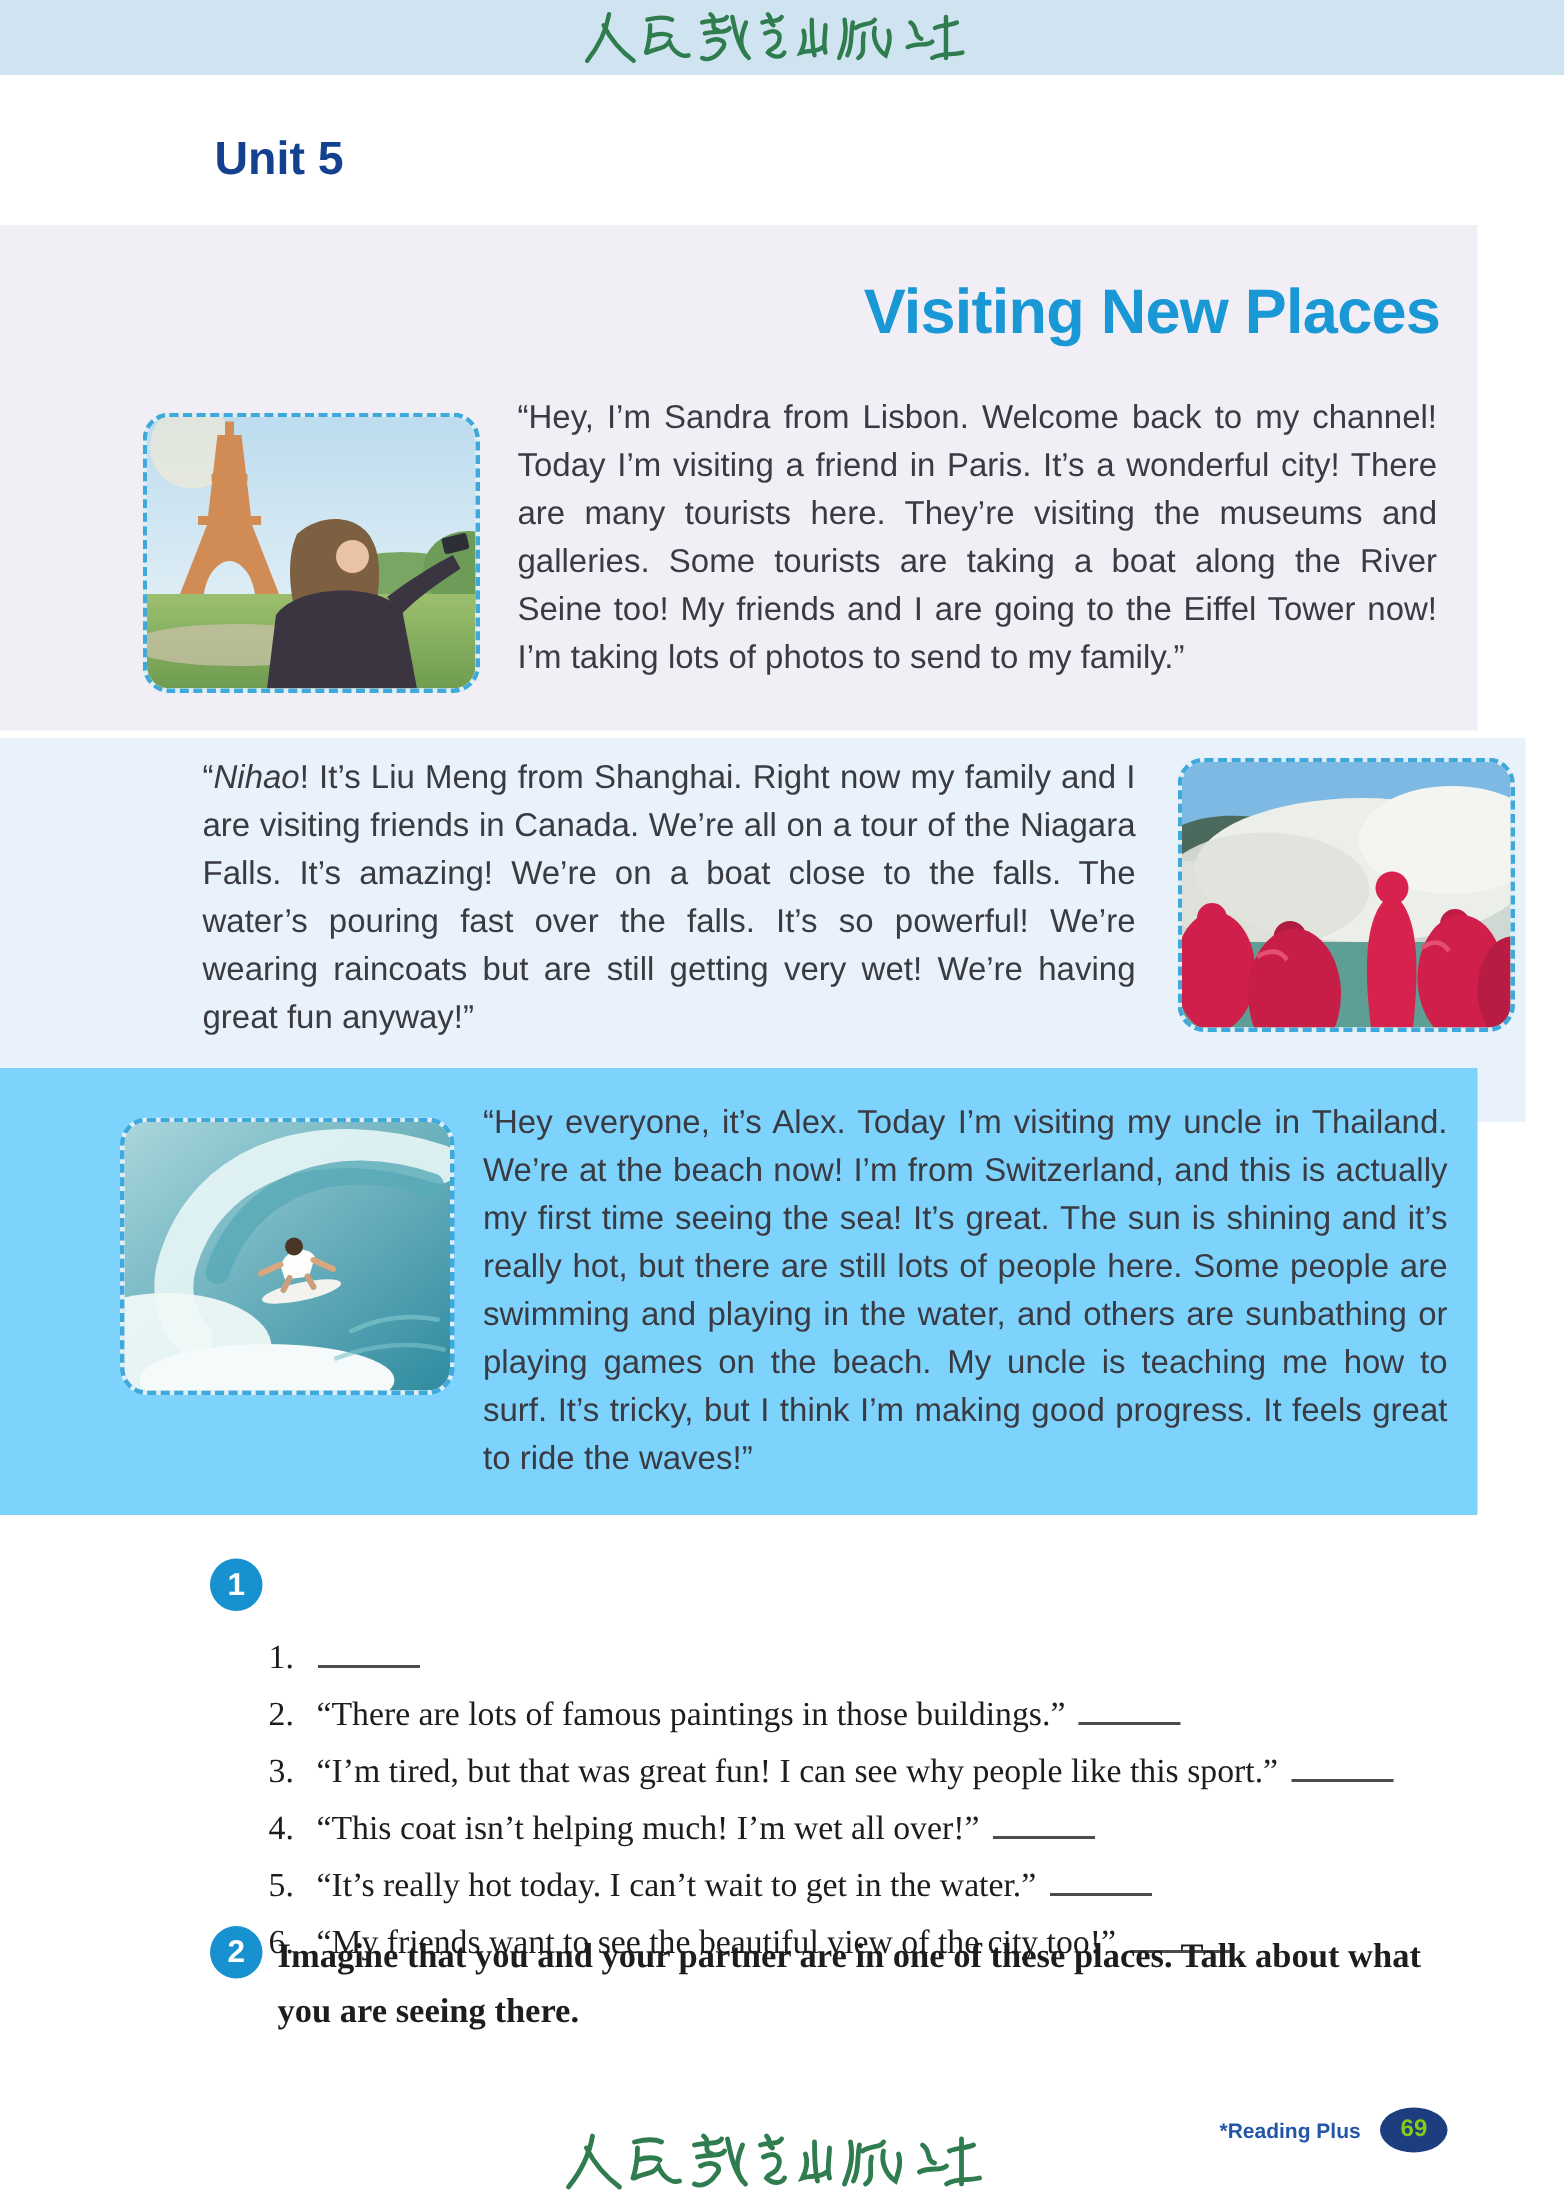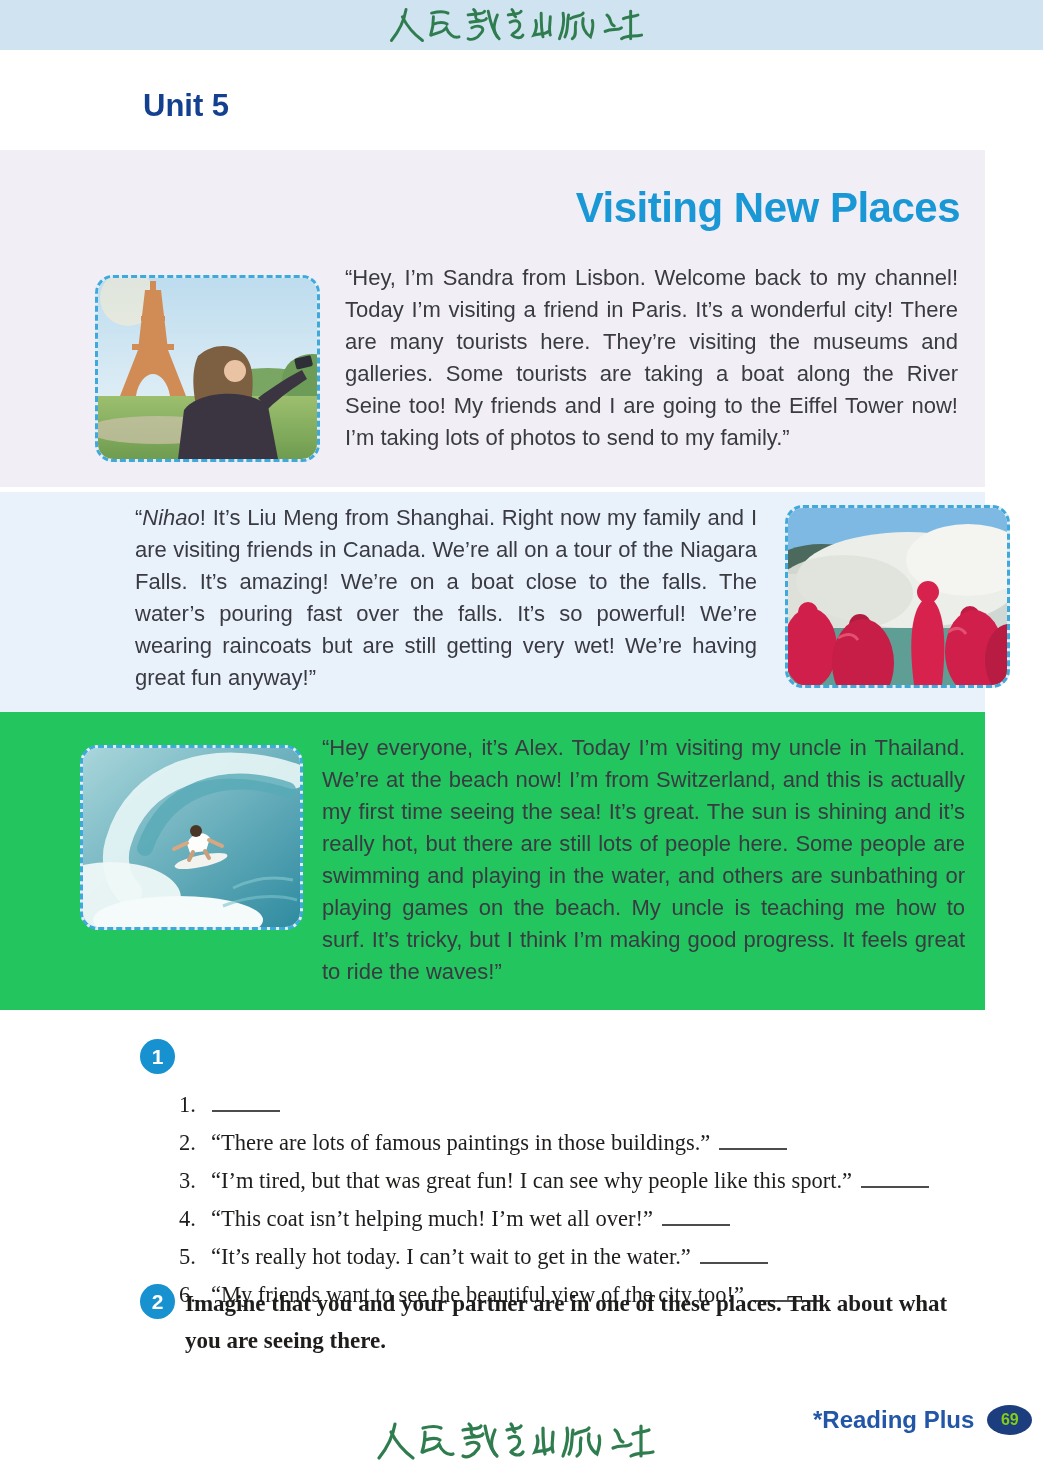--- a/index.html
+++ b/index.html
@@ -11,22 +11,22 @@
   .top-band{position:absolute;left:0;top:0;width:1043px;height:50px;background:#cfe3f1;
             display:flex;align-items:center;justify-content:center;}
   .callig{display:block;}
 
   
   .unit-label{position:absolute;left:143px;top:88px;font-size:31px;font-weight:bold;color:#14418f;}
 
   
   .panel{position:absolute;left:0;width:985px;}
   .panel-1{top:150px;height:337px;background:#f1eef5;}
-  .panel-2{top:492px;height:256px;background:#e9f1fa;}
-  .panel-3{top:712px;height:298px;background:#22c55e;}
+  .panel-2{top:492px;height:256px;background:#e9f1fa;padding-left:32px;}
+  .panel-3{top:712px;height:298px;background:#7dd3fc;}
 
   .page-title{position:absolute;left:143px;width:817px;top:34px;margin:0;text-align:right;
               font-size:42px;font-weight:800;color:#1a97d5;letter-spacing:-0.5px;}
 
   .photo{position:absolute;border:3px dashed #3fa9dc;border-radius:18px;overflow:hidden;
          box-sizing:border-box;background:#dfeef5;}
   .photo svg{display:block;width:100%;height:100%;}
   .photo-paris{left:95px;top:125px;width:225px;height:187px;}
   .photo-niagara{left:785px;top:13px;width:225px;height:183px;}
   .photo-surf{left:80px;top:33px;width:223px;height:185px;}
@@ -49,21 +49,21 @@
   .ex-instruction{margin:2px 0 0 10px;font-size:23px;line-height:37px;font-weight:bold;color:#1e1d1b;}
   .ex-items{margin:12px 0 0 0;padding:0;list-style:none;}
   .ex-item{display:flex;align-items:baseline;font-size:22.5px;line-height:38px;}
   .ex-item .item-no{width:24px;margin-left:39px;flex:0 0 auto;}
   .ex-item .item-text{margin-left:8px;}
   .blank-line{display:inline-block;width:68px;height:24px;border-bottom:2px solid #4c4c4e;
               margin-left:9px;flex:0 0 auto;}
 
   
   .footer-right{position:absolute;left:813px;top:1405px;display:flex;align-items:center;}
-  .reading-plus{font-size:24px;font-weight:bold;color:#2356a7;}
+  .reading-plus{font-size:14px;font-weight:bold;color:#2356a7;}
   .page-badge{margin-left:13px;width:45px;height:30px;border-radius:50%;background:#1c3e7e;color:#84cc16;
               display:flex;align-items:center;justify-content:center;font-size:16px;font-weight:bold;}
   .bottom-callig{position:absolute;left:0;top:1418px;width:1043px;display:flex;justify-content:center;}
 </style>
 </head>
 <body>
 
 <div class="page">
 
   <div class="top-band">

